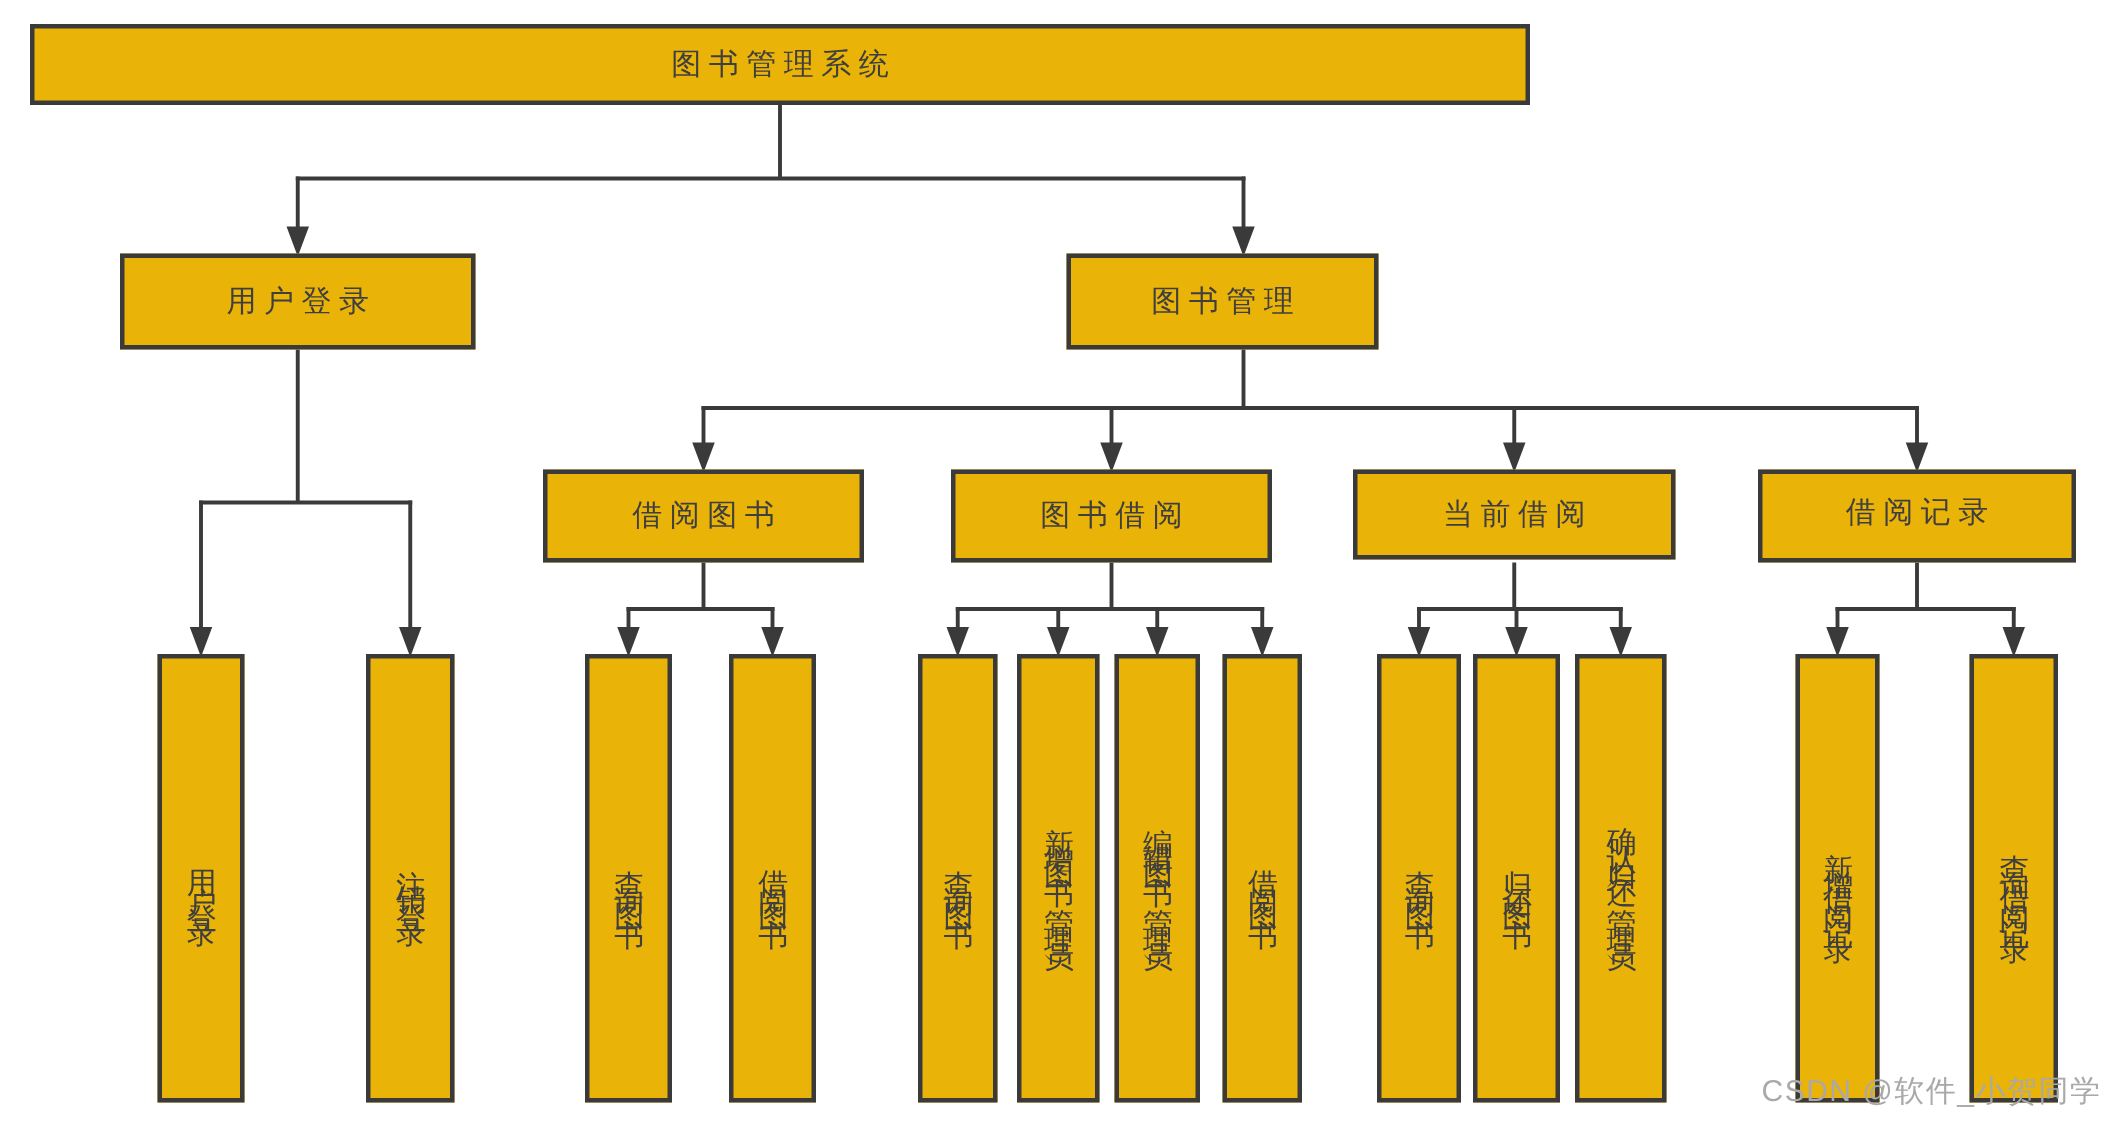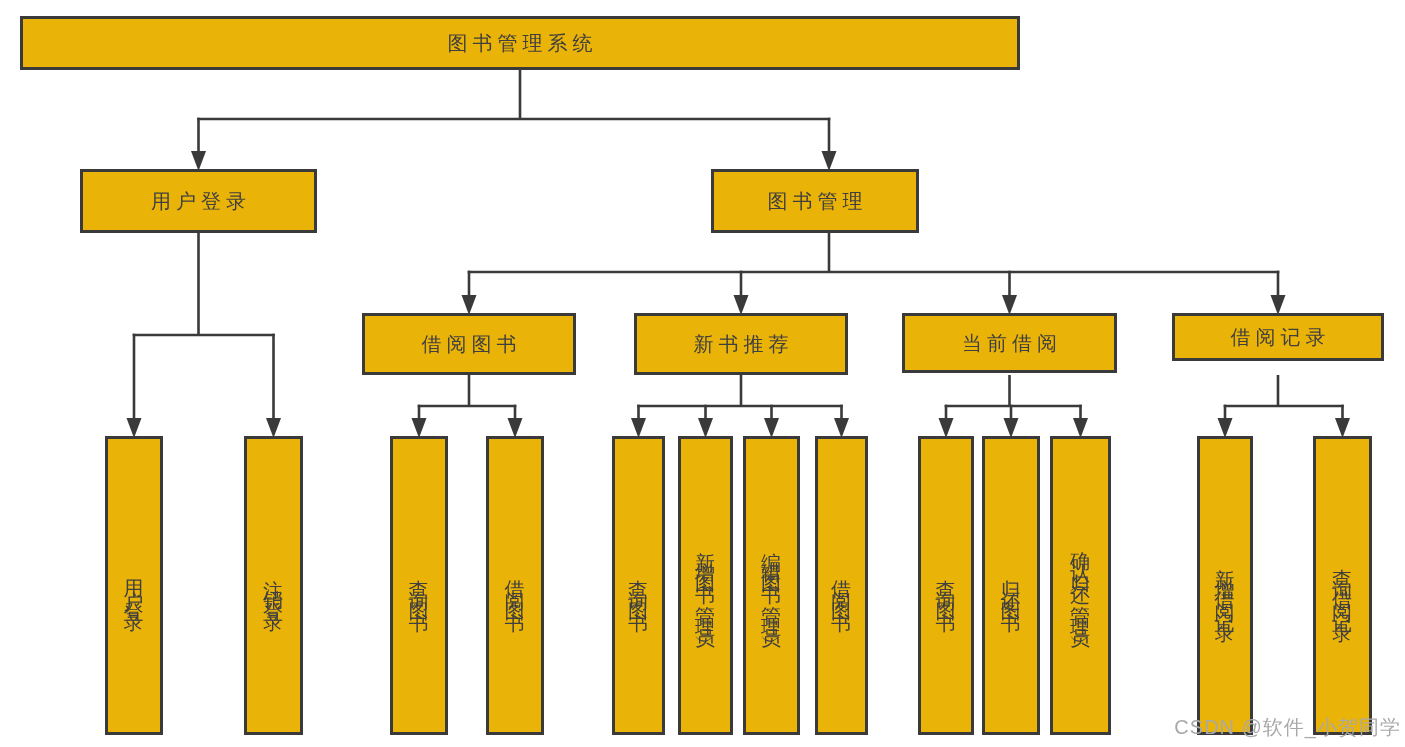--- a/index.html
+++ b/index.html
@@ -114,26 +114,26 @@
     <div class="node h" style="left: 80px; top: 169px; width: 237px; height: 64px;">
       <span>用户登录</span>
     </div>
     <div class="node h" style="left: 711px; top: 169px; width: 208px; height: 64px;">
       <span>图书管理</span>
     </div>
     <div class="node h" style="left: 362px; top: 313px; width: 214px; height: 62px;">
       <span>借阅图书</span>
     </div>
     <div class="node h" style="left: 634px; top: 313px; width: 214px; height: 62px;">
-      <span>新书推荐</span>
+      <span>图书借阅</span>
     </div>
     <div class="node h" style="left: 902px; top: 313px; width: 215px; height: 60px;">
       <span>当前借阅</span>
     </div>
-    <div class="node h" style="left: 1172px; top: 313px; width: 212px; height: 48px;">
+    <div class="node h" style="left: 1172px; top: 313px; width: 212px; height: 62px; font-family: Liberation Mono, monospace;">
       <span>借阅记录</span>
     </div>
     <div class="node v" style="left: 105px; top: 436px; width: 58px; height: 299px;">
       <span>用户登录</span>
     </div>
     <div class="node v" style="left: 244px; top: 436px; width: 59px; height: 299px;">
       <span>注销登录</span>
     </div>
     <div class="node v" style="left: 390px; top: 436px; width: 58px; height: 299px;">
       <span>查询图书</span>

